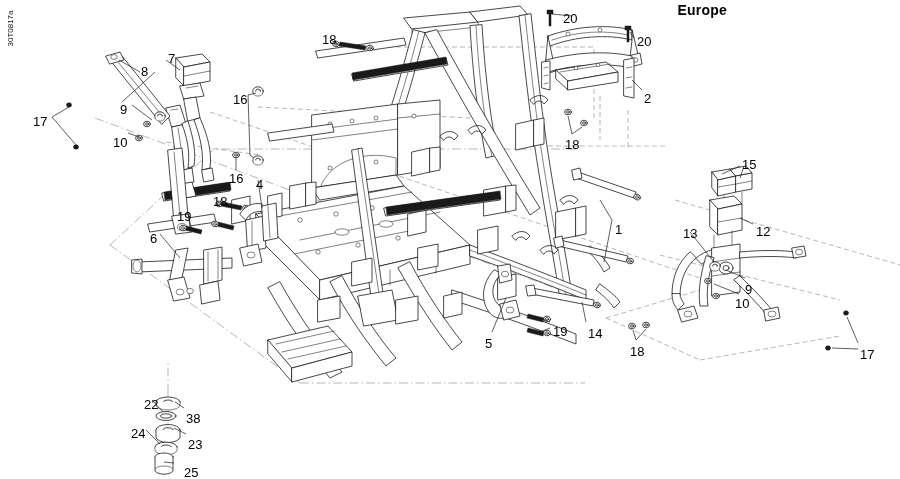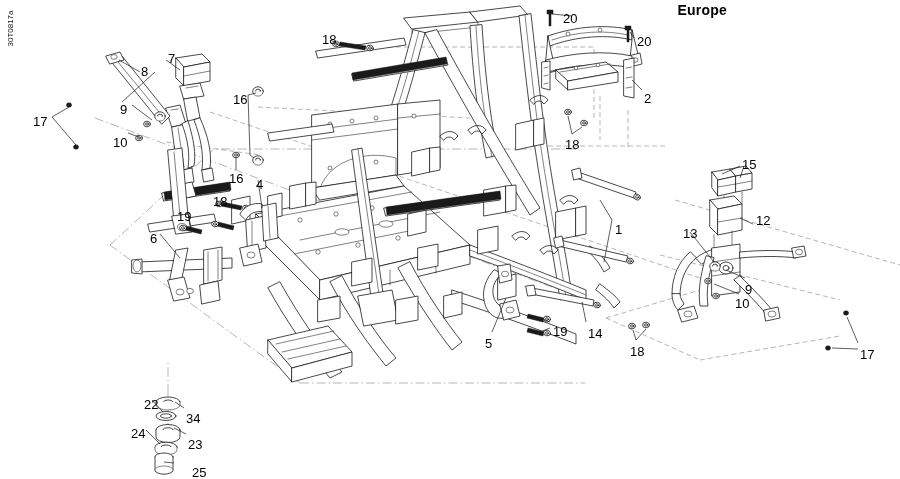--- a/index.html
+++ b/index.html
@@ -526,25 +526,25 @@
       <div class="callout" style="left: 563px; top: 12px;">20</div>
       <div class="callout" style="left: 637px; top: 35px;">20</div>
       <div class="callout" style="left: 644px; top: 92px;">2</div>
       <div class="callout" style="left: 565px; top: 138px;">18</div>
       <div class="callout" style="left: 615px; top: 223px;">1</div>
       <div class="callout" style="left: 588px; top: 327px;">14</div>
       <div class="callout" style="left: 485px; top: 337px;">5</div>
       <div class="callout" style="left: 553px; top: 325px;">19</div>
       <div class="callout" style="left: 630px; top: 345px;">18</div>
       <div class="callout" style="left: 742px; top: 158px;">15</div>
-      <div class="callout" style="left: 756px; top: 214px;">12</div>
+      <div class="callout" style="left: 756px; top: 225px;">12</div>
       <div class="callout" style="left: 683px; top: 227px;">13</div>
       <div class="callout" style="left: 745px; top: 283px;">9</div>
       <div class="callout" style="left: 735px; top: 297px;">10</div>
       <div class="callout" style="left: 860px; top: 348px;">17</div>
       <div class="callout" style="left: 144px; top: 398px;">22</div>
-      <div class="callout" style="left: 186px; top: 412px;">34</div>
+      <div class="callout" style="left: 186px; top: 412px;">38</div>
       <div class="callout" style="left: 131px; top: 427px;">24</div>
       <div class="callout" style="left: 188px; top: 438px; text-align: right;">23</div>
-      <div class="callout" style="left: 192px; top: 466px; text-align: right;">25</div>
+      <div class="callout" style="left: 184px; top: 466px; text-align: right;">25</div>
     </div>
 
 </div>
 
 </body></html>

